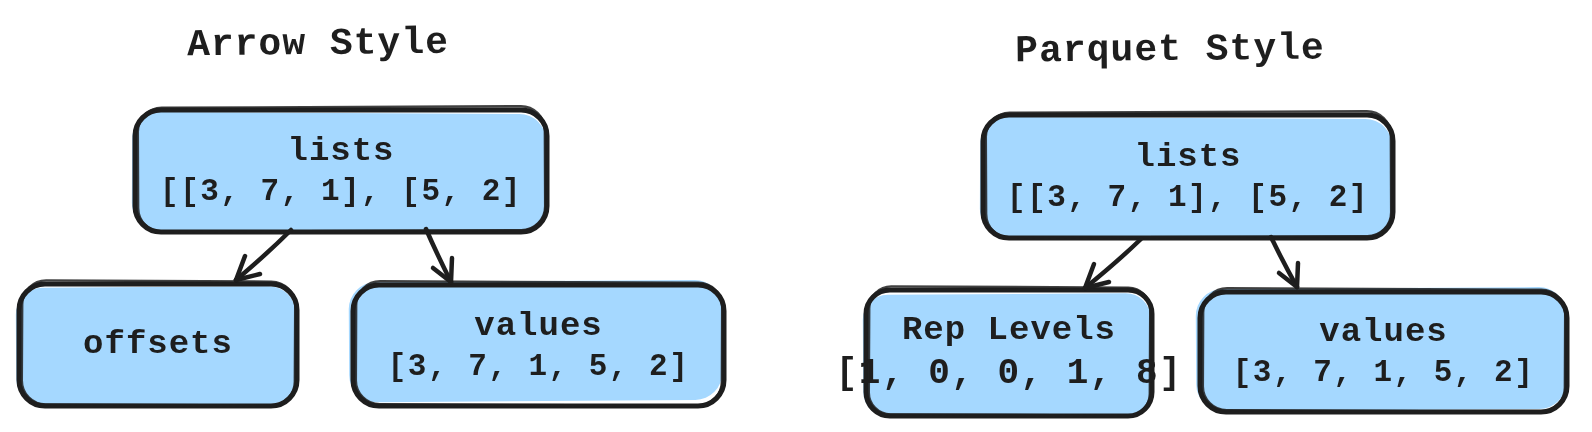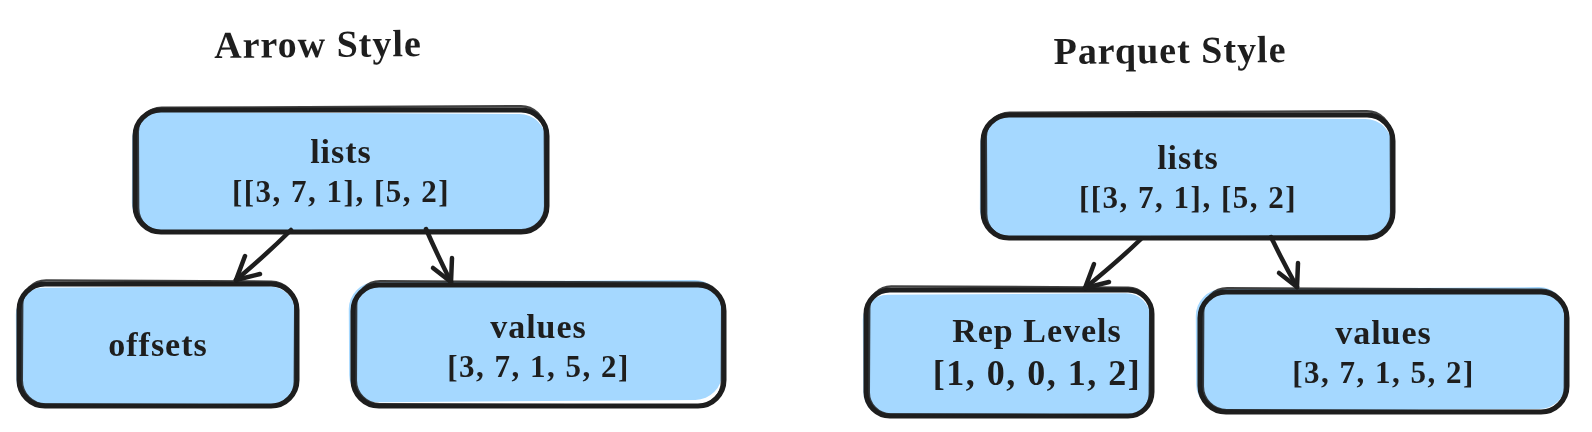--- a/index.html
+++ b/index.html
@@ -6,21 +6,21 @@
     margin: 0;
     padding: 0;
     background: var(--background, #ffffff);
   }
   .canvas {
     position: relative;
     width: 1592px;
     height: 432px;
     background: var(--background, #ffffff);
     overflow: hidden;
-    font-family: Liberation Serif, serif;
+    font-family: Liberation Mono, monospace;
     color: var(--stroke, #1e1e1e);
   }
   svg.diagram-art {
     position: absolute;
     left: 0; top: 0;
     width: 1592px;
     height: 432px;
   }
   .fill-rect {
     fill: var(--box-fill, #a5d8ff);
@@ -156,23 +156,23 @@
   <div class="overlay" style="left:353px; top:285px; width:371px; height:121px;">
     <div class="node-label">values</div>
     <div class="node-value">[3, 7, 1, 5, 2]</div>
   </div>
 
   <div class="overlay" style="left:983px; top:115px; width:410px; height:123px;">
     <div class="node-label">lists</div>
     <div class="node-value">[[3, 7, 1], [5, 2]</div>
   </div>
 
-  <div class="overlay" style="left:866px; top:290px; width:286px; height:126px;margin-left:28px;">
+  <div class="overlay" style="left:866px; top:290px; width:286px; height:126px;">
     <div class="node-label">Rep Levels</div>
-    <div class="node-value" style="font-size:36px;">[1, 0, 0, 1, 2]</div>
+    <div class="node-value" style="font-size:36px;">[1, 0, 0, 1, 8]</div>
   </div>
 
   <div class="overlay" style="left:1200px; top:292px; width:367px; height:120px;">
     <div class="node-label">values</div>
     <div class="node-value">[3, 7, 1, 5, 2]</div>
   </div>
 
 </div>
 
 </body></html>

